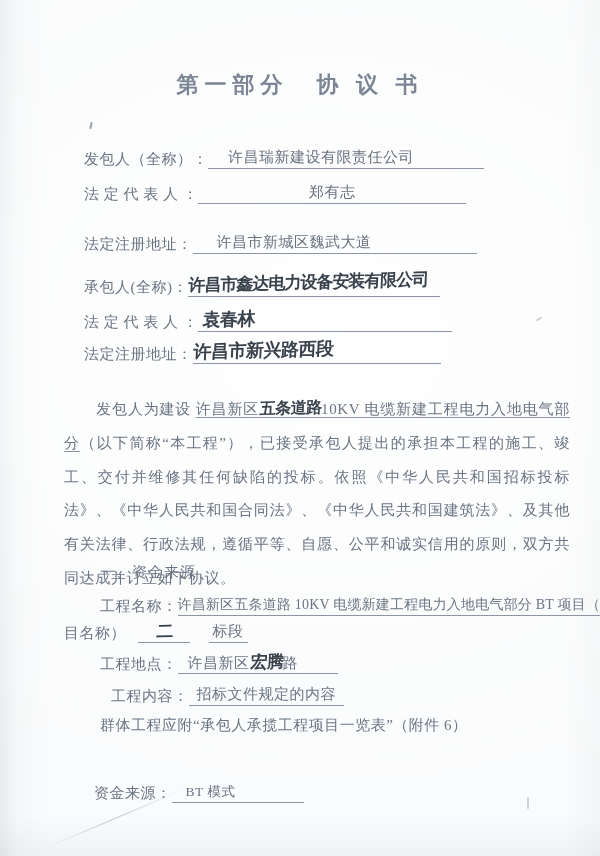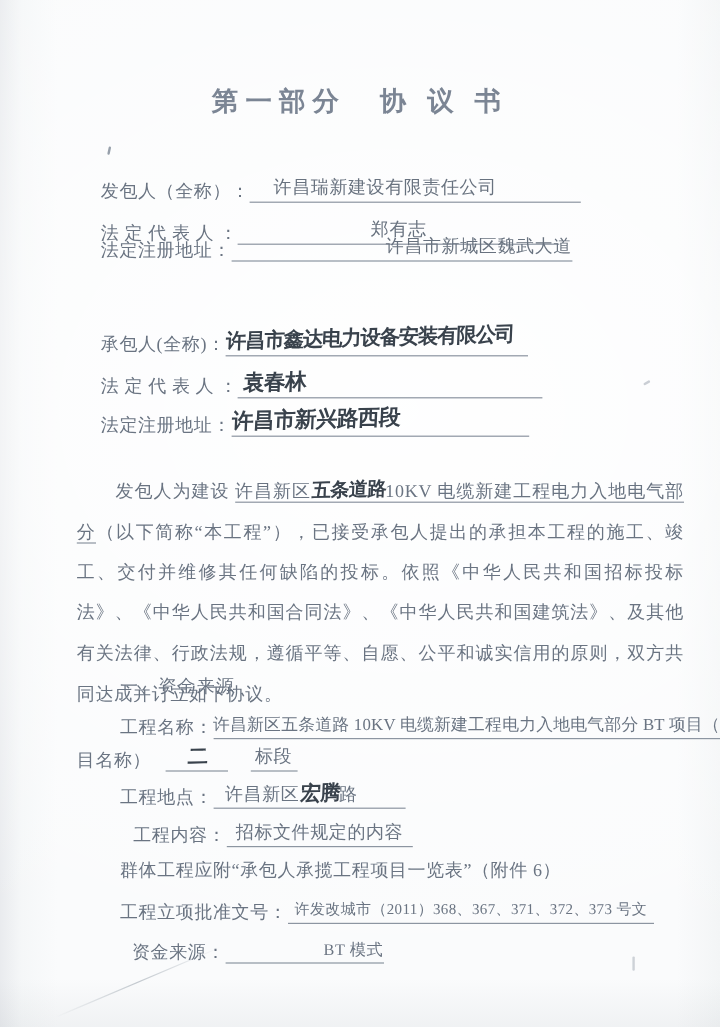--- a/index.html
+++ b/index.html
@@ -70,21 +70,21 @@
 <div class="page">
 
   <div class="title">第一部分　协 议 书</div>
 
   <div class="row" style="top:147px;left:84px;">
     <span class="lbl">发包人（全称）：</span><span class="fill" style="width:256px;padding-left:20px;"><span class="typed">许昌瑞新建设有限责任公司</span></span>
   </div>
   <div class="row" style="top:182px;left:84px;">
     <span class="lbl">法 定 代 表 人 ：</span><span class="fill" style="width:268px;text-align:center;"><span class="typed">郑有志</span></span>
   </div>
-  <div class="row" style="top:196px;left:84px;text-align:right;">
+  <div class="row" style="top:232px;left:84px;">
     <span class="lbl">法定注册地址：</span><span class="fill" style="width:260px;padding-left:24px;"><span class="typed">许昌市新城区魏武大道</span></span>
   </div>
 
   <div class="row" style="top:275px;left:84px;">
     <span class="lbl">承包人(全称)：</span><span class="fill" style="width:252px;overflow:visible;"><span class="hand hand-big" style="font-size:17px;letter-spacing:-1px;">许昌市鑫达电力设备安装有限公司</span></span>
   </div>
   <div class="row" style="top:310px;left:84px;">
     <span class="lbl">法 定 代 表 人 ：</span><span class="fill" style="width:250px;overflow:visible;padding-left:4px;"><span class="hand hand-big">袁春林</span></span>
   </div>
   <div class="row" style="top:342px;left:84px;">
@@ -107,25 +107,22 @@
   <div class="row" style="top:652px;left:100px;">
     <span class="lbl">工程地点：</span><span class="fill" style="min-width:150px;padding-left:10px;"><span>许昌新区</span><span class="hand" style="font-size:17px;">宏腾</span><span>路</span></span>
   </div>
 
   <div class="row" style="top:684px;left:100px;margin-left:11px;">
     <span class="lbl">工程内容：</span><span class="fill" style="padding:0 8px;"><span>招标文件规定的内容</span></span>
   </div>
 
   <div class="row" style="top:716px;left:100px;">群体工程应附“承包人承揽工程项目一览表”（附件 6）</div>
 
-  <div class="row" style="top:748px;left:100px;">
-    <span class="lbl">工程立项批准文号：</span><span class="fill small-fill" style="padding:0 6px;"><span>许发改城市（2011）368、367、371、372、373 号文</span></span>
-  </div>
 
-  <div class="row" style="top:781px;left:110px;text-align:right;">
+  <div class="row" style="top:781px;left:94px;">
     <span class="lbl">资金来源：</span><span class="fill" style="width:118px;padding-left:14px;font-size:13.5px;"><span>BT 模式</span></span>
   </div>
 
   <div class="crease"></div>
   <div class="speck a"></div>
   <div class="speck b"></div>
   <div class="speck c"></div>
 
 </div>
 

